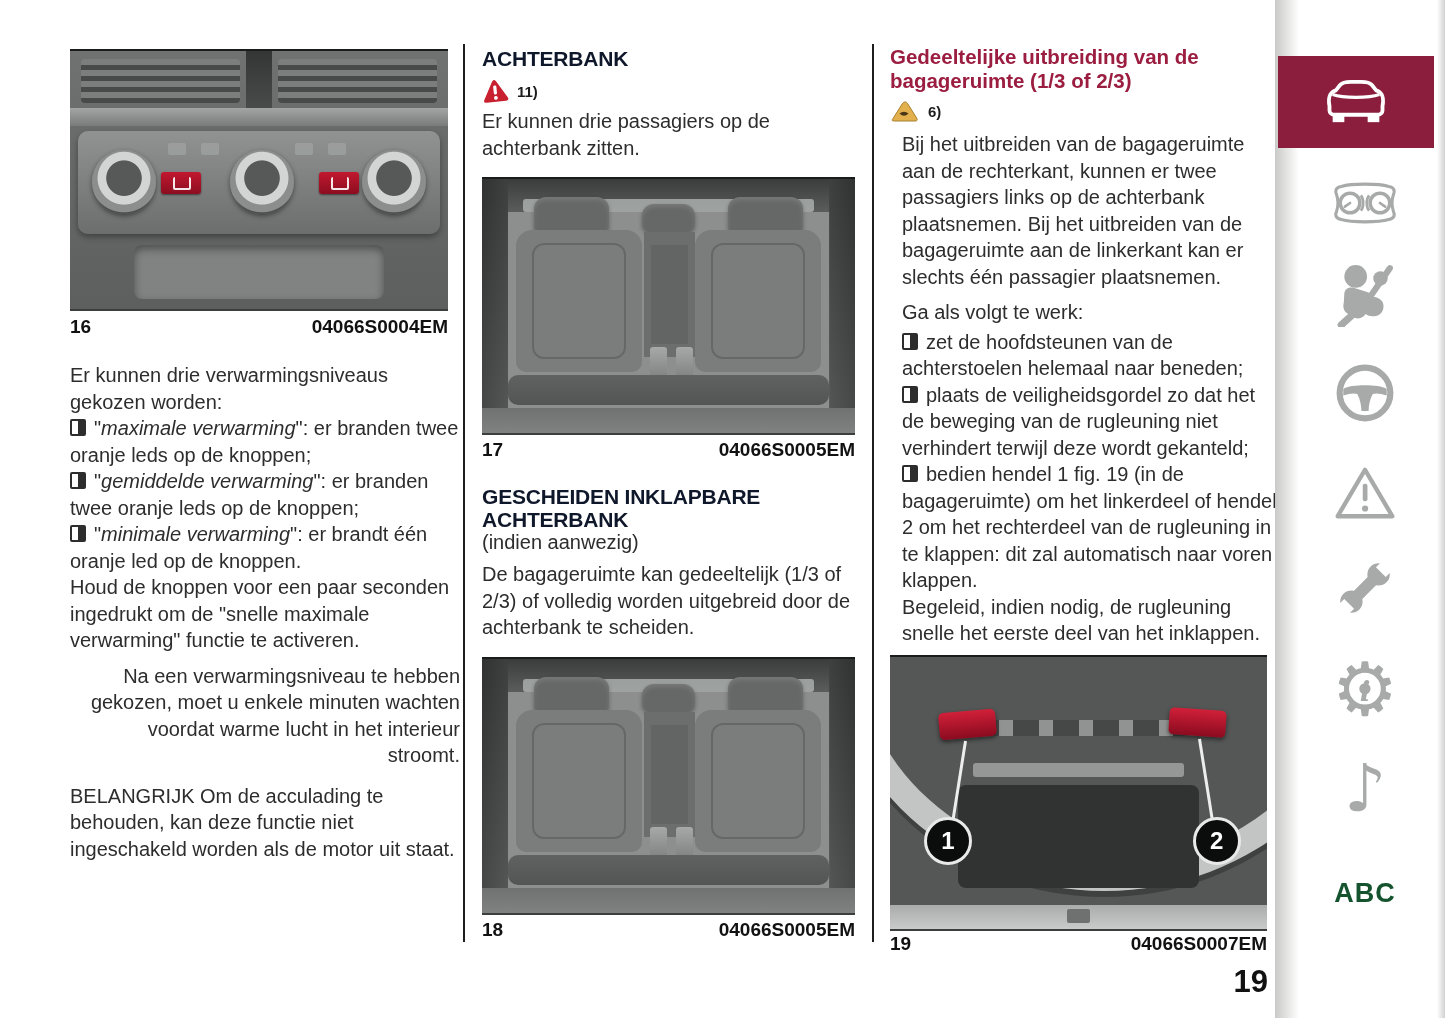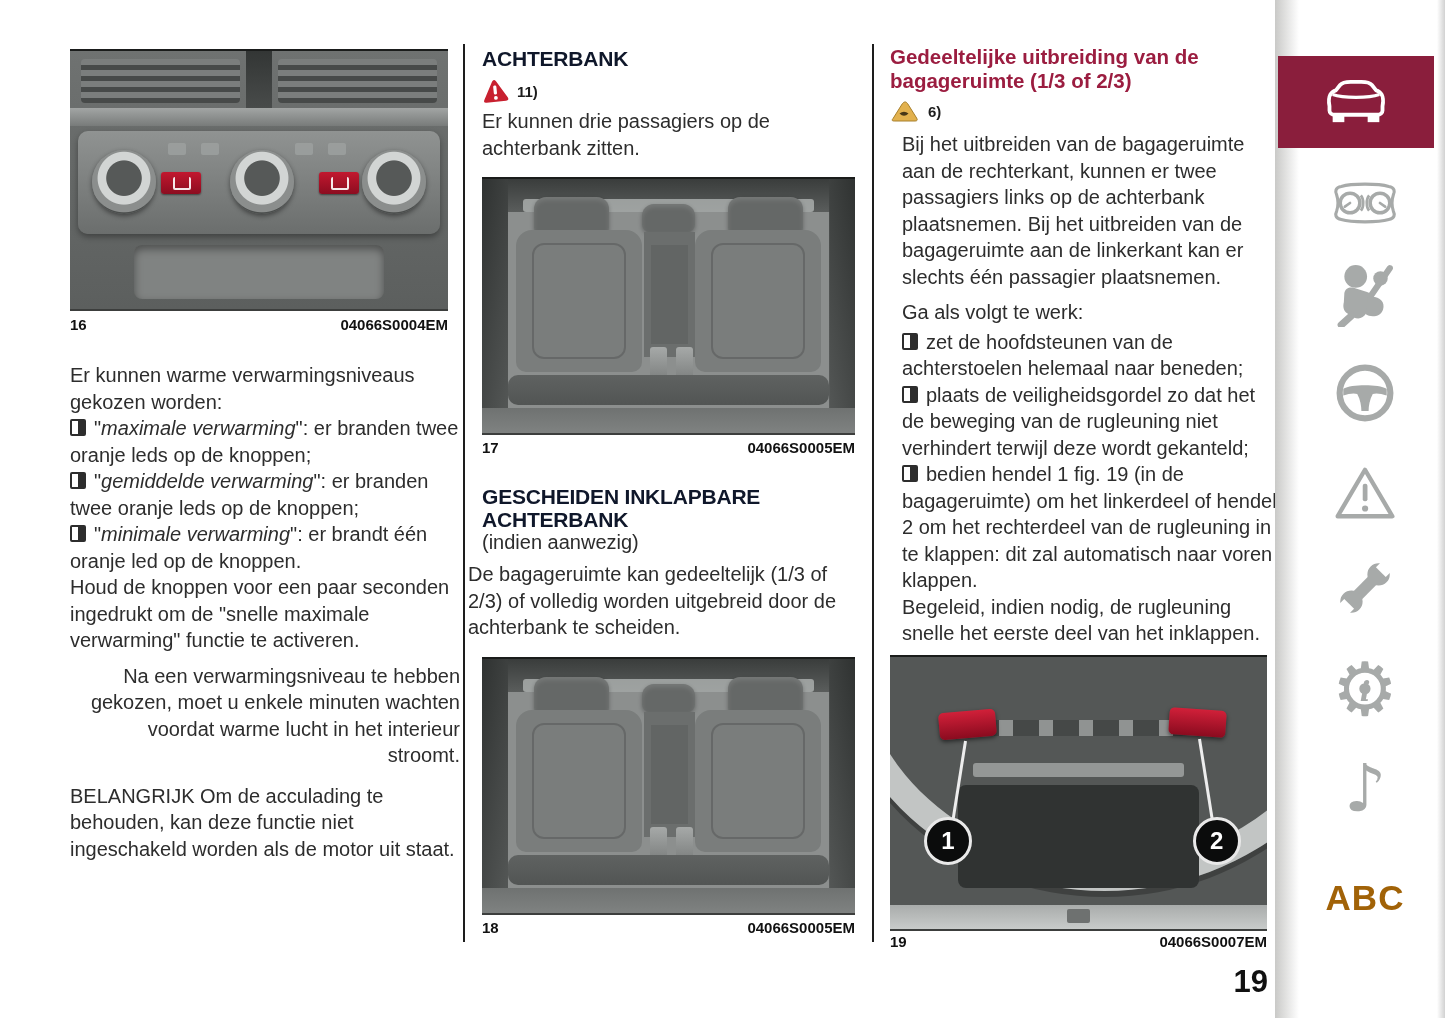--- a/index.html
+++ b/index.html
@@ -5,21 +5,21 @@
   html,body{margin:0;padding:0;background:#fff;}
   .page{position:relative;width:1445px;height:1018px;background:#ffffff;
         font-family:"Liberation Sans", sans-serif;color:#2d2d2d;overflow:hidden;}
   .page::after{content:"";position:absolute;right:0;top:0;width:8px;height:100%;
         background:linear-gradient(to right,rgba(0,0,0,0),rgba(0,0,0,0.18));}
   
   .divider{position:absolute;top:44px;height:898px;width:2px;background:#1d1d1d;}
   .body-text{font-size:20px;line-height:26.5px;}
   .body-text p{margin:0;}
   .cap{position:absolute;display:flex;justify-content:space-between;
-       font-size:15px;font-weight:bold;color:#111;}
+       font-size:19px;font-weight:bold;color:#111;}
   .h-upper{position:absolute;font-size:21px;font-weight:bold;color:#0f172a;
            letter-spacing:-0.2px;line-height:23px;}
   .h-mixed{position:absolute;font-size:20.5px;font-weight:bold;color:#9b1d40;line-height:23.5px;}
   .subnote{position:absolute;font-size:20px;}
   .ref-row{position:absolute;display:flex;align-items:center;gap:9px;
            font-size:15px;font-weight:bold;color:#1d1d1d;}
   .glyph{display:inline-block;width:12px;height:13px;margin-right:8px;position:relative;top:1px;
          border:2.5px solid #2d2d2d;border-radius:2px;
          background:linear-gradient(to right,transparent 52%,#2d2d2d 52%);}
   i{font-style:italic;}
@@ -79,21 +79,21 @@
   .side-shadow{position:absolute;left:-10px;top:0;width:24px;height:100%;
            background:linear-gradient(to right,#c9c9c7,rgba(255,255,255,0));}
   .tab-active{position:absolute;left:-7px;top:56px;width:156px;height:92px;background:#8a1e3c;
            display:flex;align-items:center;justify-content:center;}
   .side-icon{position:absolute;left:28px;width:104px;text-align:center;color:#a7aaa9;}
   .gear-wrap{position:relative;display:inline-block;font-size:74px;line-height:74px;
            font-family:"DejaVu Sans", sans-serif;color:#a7aaa9;}
   .gear-i{position:absolute;left:50%;top:54%;transform:translate(-50%,-50%);
            font-family:"DejaVu Serif", serif;font-style:italic;font-weight:bold;font-size:28px;}
   .note-glyph{font-family:"DejaVu Sans", sans-serif;font-size:66px;line-height:66px;color:#a7aaa9;}
-  .abc{font-size:35px;font-weight:bold;letter-spacing:1px;color:#a16207;}
+  .abc{font-size:27px;font-weight:bold;letter-spacing:1px;color:#14532d;}
 </style>
 </head>
 <body>
 
 <div class="page">
 
   <div class="photo f16" style="left:70px;top:49px;width:378px;height:258px;">
     <div class="f16-vent" style="left:3%;"></div>
     <div class="f16-vent" style="right:3%;"></div>
     <div class="f16-pillar"></div>
@@ -110,21 +110,21 @@
       <div class="f16-btn" style="left:66.5%;"></div>
     </div>
     <div class="f16-tray"></div>
   </div>
   <div class="cap" style="left:70px;top:316px;width:378px;">
     <span>16</span>
     <span>04066S0004EM</span>
   </div>
 
   <div class="body-text" style="position:absolute;left:70px;top:362px;width:390px;">
-    <p>Er kunnen warme verwarmingsniveaus gekozen worden:</p>
+    <p>Er kunnen drie verwarmingsniveaus gekozen worden:</p>
     <p><span class="glyph"></span><span>"</span><i>maximale verwarming</i><span>": er branden twee oranje leds op de knoppen;</span></p>
     <p><span class="glyph"></span><span>"</span><i>gemiddelde verwarming</i><span>": er branden twee oranje leds op de knoppen;</span></p>
     <p><span class="glyph"></span><span>"</span><i>minimale verwarming</i><span>": er brandt één oranje led op de knoppen.</span></p>
     <p>Houd de knoppen voor een paar seconden ingedrukt om de "snelle maximale verwarming" functie te activeren.</p>
     <p style="margin-top:9px;text-align:right;">Na een verwarmingsniveau te hebben gekozen, moet u enkele minuten wachten voordat warme lucht in het interieur stroomt.</p>
     <p style="margin-top:14px;">BELANGRIJK Om de acculading te behouden, kan deze functie niet ingeschakeld worden als de motor uit staat.</p>
   </div>
 
   <div class="divider" style="left:463px;"></div>
 
@@ -157,21 +157,21 @@
     <div class="sf-cushion"></div>
     <div class="sf-floor"></div>
   </div>
   <div class="cap" style="left:482px;top:439px;width:373px;">
     <span>17</span>
     <span>04066S0005EM</span>
   </div>
 
   <div class="h-upper" style="left:482px;top:485px;width:373px;">GESCHEIDEN INKLAPBARE ACHTERBANK</div>
   <div class="subnote" style="left:482px;top:531px;">(indien aanwezig)</div>
-  <div class="body-text" style="position:absolute;left:468px;top:561px;width:373px;">
+  <div class="body-text" style="position:absolute;left:482px;top:561px;width:373px;">
     <p>De bagageruimte kan gedeeltelijk (1/3 of 2/3) of volledig worden uitgebreid door de achterbank te scheiden.</p>
   </div>
 
   <div class="photo sf" style="left:482px;top:657px;width:373px;height:254px;">
     <div class="sf-top"></div>
     <div class="sf-win"></div>
     <div class="sf-pil" style="left:0;"></div>
     <div class="sf-pil" style="right:0;transform:scaleX(-1);"></div>
     <div class="sf-head" style="left:14%;top:7%;width:20%;height:15%;"></div>
     <div class="sf-head" style="left:43%;top:10%;width:14%;height:11%;"></div>

